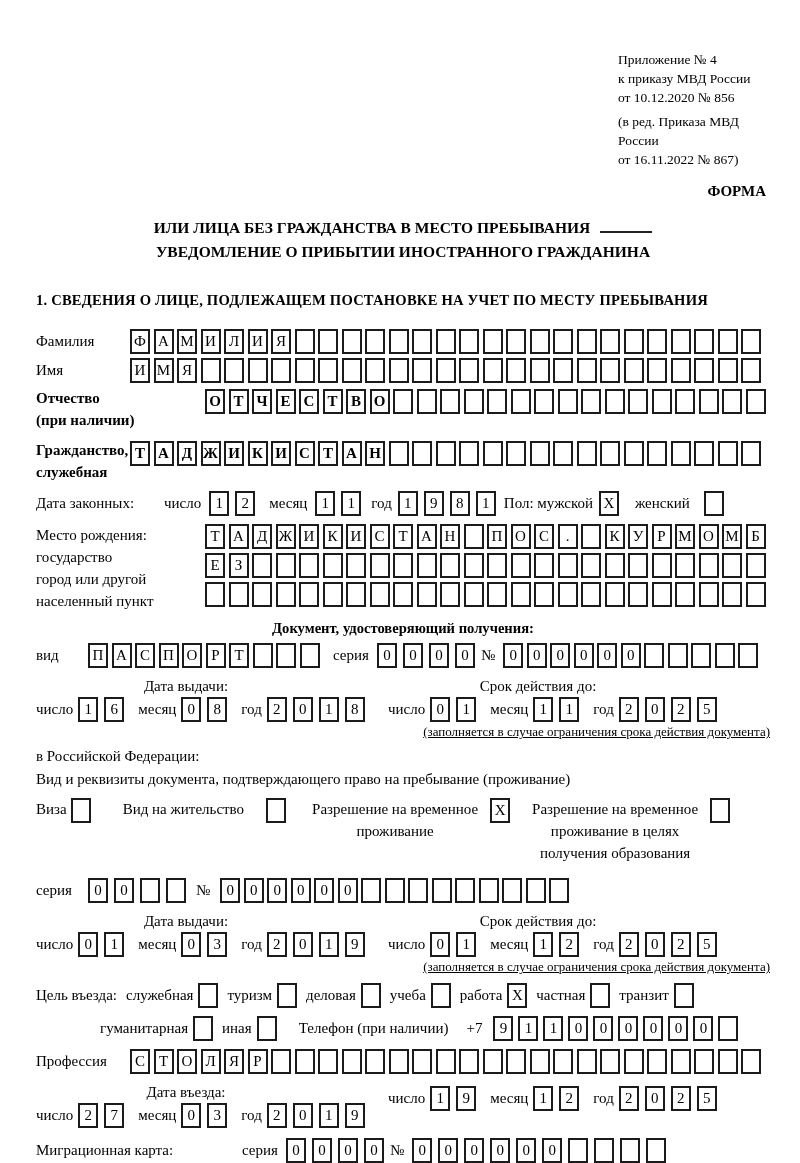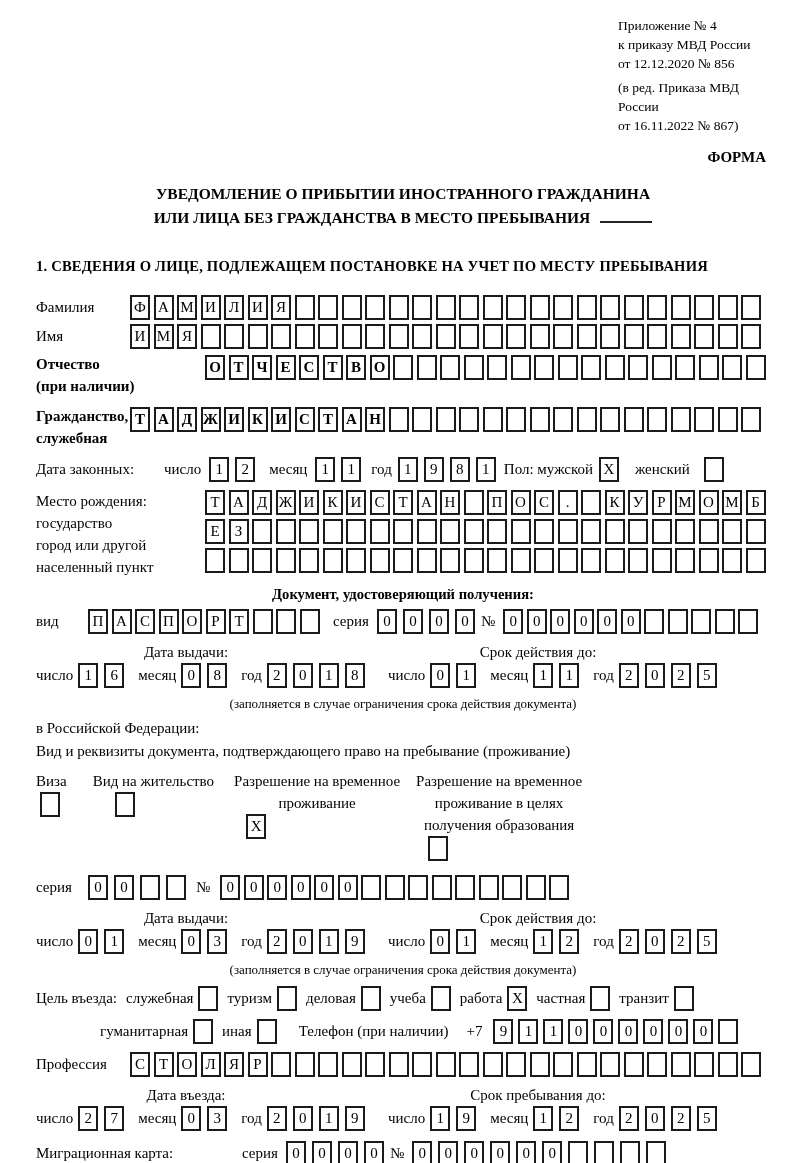--- a/index.html
+++ b/index.html
@@ -1,17 +1,17 @@
 <!DOCTYPE html>
 <html><head>
 <meta charset="utf-8">
 <style>
   html,body{margin:0;padding:0;background:#fff;color:#000;}
   body{width:800px;height:1163px;font-family:"Liberation Serif","DejaVu Serif",serif;overflow:hidden;}
-  .page{box-sizing:border-box;width:800px;height:1163px;padding:16px 30px 0 36px;}
+  .page{box-sizing:border-box;width:800px;height:1163px;padding:50px 30px 0 36px;}
 
   .small{font-size:13.5px;line-height:19px;}
   .b{font-weight:bold;}
   .lbl{font-size:15px;flex:0 0 auto;}
   .row{display:flex;align-items:center;margin-bottom:4px;}
   .rowtop{display:flex;align-items:flex-start;}
 
   .cells{display:flex;flex:0 0 auto;}
   .cell{box-sizing:border-box;flex:0 0 auto;width:20px;height:25px;border:2px solid #1b1b1b;
         margin-right:3.5px;display:flex;align-items:center;justify-content:center;
@@ -33,48 +33,48 @@
   .multiline{line-height:22px;}
   .mb8{margin-bottom:8px;font-weight:bold;}
 
   .doc-title{text-align:center;font-weight:bold;font-size:14.6px;margin:8px 0 6px 0;}
 
   .datepair{display:flex;margin-top:10px;}
   .datecol{width:352px;}
   .datecol .dhead{font-size:15px;text-align:center;width:300px;}
   .dateline{display:flex;align-items:center;font-size:15px;margin-top:2px;}
   .dateline .cells{margin-left:5px;margin-right:8px;}
-  .fineprint{font-size:13px;text-align:center;margin-top:8px;margin-bottom:6px;}
+  .fineprint{font-size:13px;text-align:right;margin-top:2px;margin-bottom:6px;text-decoration:underline;}
 
   .cbgroup{display:flex;align-items:flex-start;margin:10px 0 14px 0;}
-  .cbitem{display:flex;align-items:flex-start;flex-direction:column;}
+  .cbitem{display:flex;align-items:flex-start;}
   .cbitem .clabel{font-size:15px;text-align:center;line-height:22px;}
 
   .purpose-row{display:flex;align-items:center;font-size:15px;margin-top:8px;}
   .purpose-row .cell{margin-left:5px;margin-right:0;}
   .purpose-row .plabel{margin-left:9px;}
 </style>
 </head>
 <body>
 
 <div class="page">
 
   <div class="hdr small">
     <div>Приложение № 4</div>
     <div>к приказу МВД России</div>
-    <div>от 12.12.2020 № 856</div>
+    <div>от 10.12.2020 № 856</div>
     <div class="gap"></div>
     <div>(в ред. Приказа МВД России</div>
     <div>от 16.11.2022 № 867)</div>
   </div>
   <div class="forma b">ФОРМА</div>
 
   <div class="title">
+    <div><span>ИЛИ ЛИЦА БЕЗ ГРАЖДАНСТВА В МЕСТО ПРЕБЫВАНИЯ</span><span class="uline"></span></div>
     <div>УВЕДОМЛЕНИЕ О ПРИБЫТИИ ИНОСТРАННОГО ГРАЖДАНИНА</div>
-    <div><span>ИЛИ ЛИЦА БЕЗ ГРАЖДАНСТВА В МЕСТО ПРЕБЫВАНИЯ</span><span class="uline"></span></div>
   </div>
 
   <div class="sec1">1. СВЕДЕНИЯ О ЛИЦЕ, ПОДЛЕЖАЩЕМ ПОСТАНОВКЕ НА УЧЕТ ПО МЕСТУ ПРЕБЫВАНИЯ</div>
 
   <div class="row">
     <span class="lbl w94">Фамилия</span>
     <span class="cells">
         <span class="cell">Ф</span>
         <span class="cell">А</span>
         <span class="cell">М</span>
@@ -601,21 +601,20 @@
         <span>год</span>
           <span class="cells sp">
             <span class="cell">2</span>
             <span class="cell">0</span>
             <span class="cell">1</span>
             <span class="cell">9</span>
           </span>
       </div>
     </div>
     <div class="datecol">
-      <div class="dhead">Срок пребывания до:</div>
       <div class="dateline">
         <span>число</span>
           <span class="cells sp">
             <span class="cell">1</span>
             <span class="cell">9</span>
           </span>
         <span>месяц</span>
           <span class="cells sp">
             <span class="cell">1</span>
             <span class="cell">2</span>

